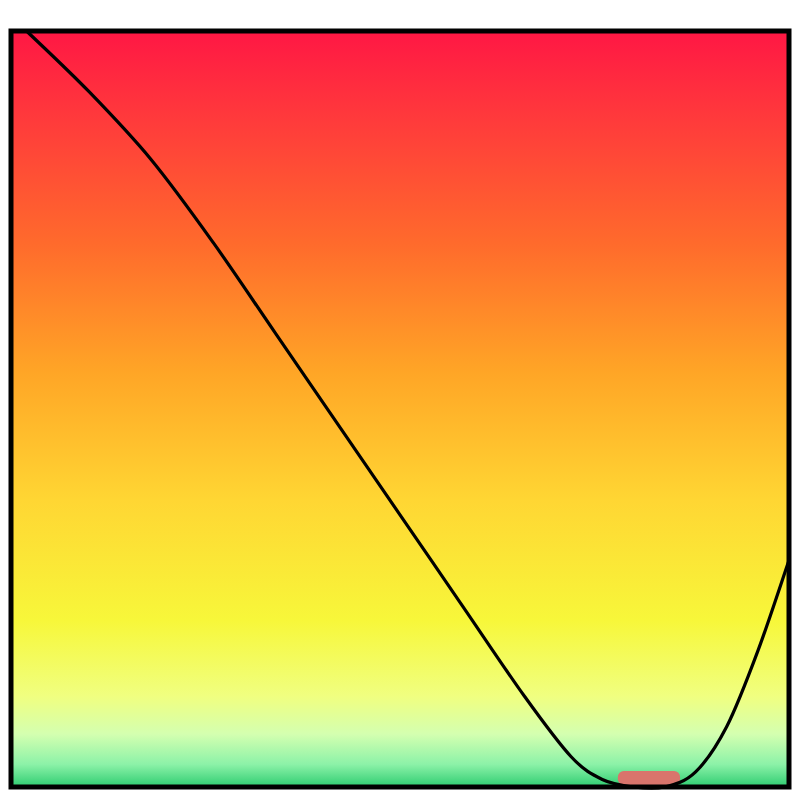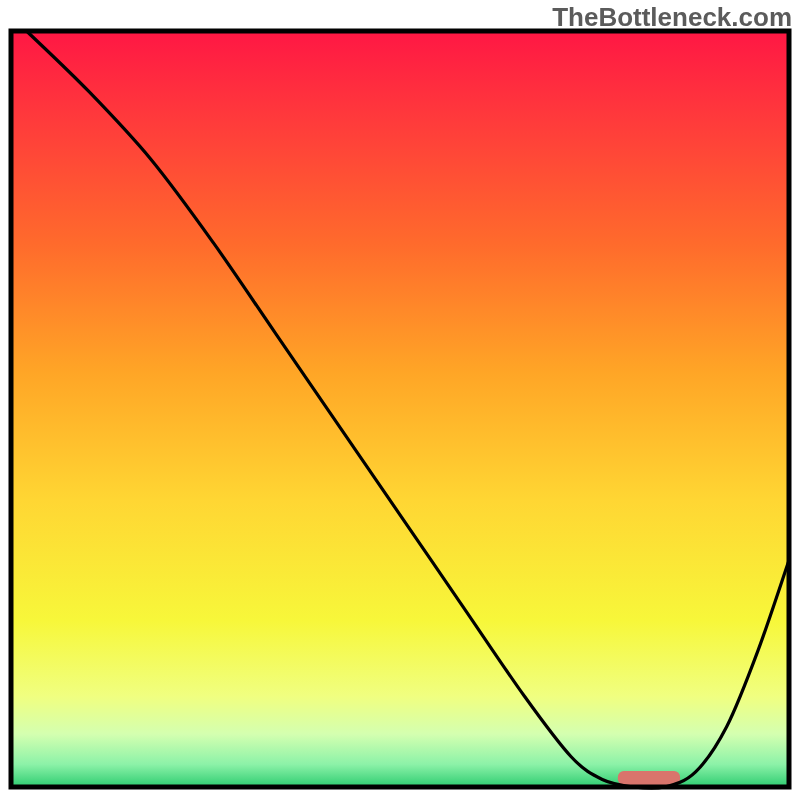--- a/index.html
+++ b/index.html
@@ -28,21 +28,20 @@
     z-index: 10;
   }
   svg {
     display: block;
   }
 </style>
 </head>
 <body>
 
 <div class="chart-container">
-  <div class="watermark">TheBottleneck.com</div>
   <svg id="chart-svg" width="800" height="800" viewBox="0 0 800 800">
     <defs>
       <linearGradient id="bg-grad" x1="0" y1="0" x2="0" y2="1">
           <stop offset="0%" stop-color="#ff1744"></stop>
           <stop offset="12%" stop-color="#ff3b3b"></stop>
           <stop offset="28.000000000000004%" stop-color="#ff6a2c"></stop>
           <stop offset="45%" stop-color="#ffa526"></stop>
           <stop offset="62%" stop-color="#ffd633"></stop>
           <stop offset="78%" stop-color="#f7f73a"></stop>
           <stop offset="88%" stop-color="#f0ff80"></stop>

